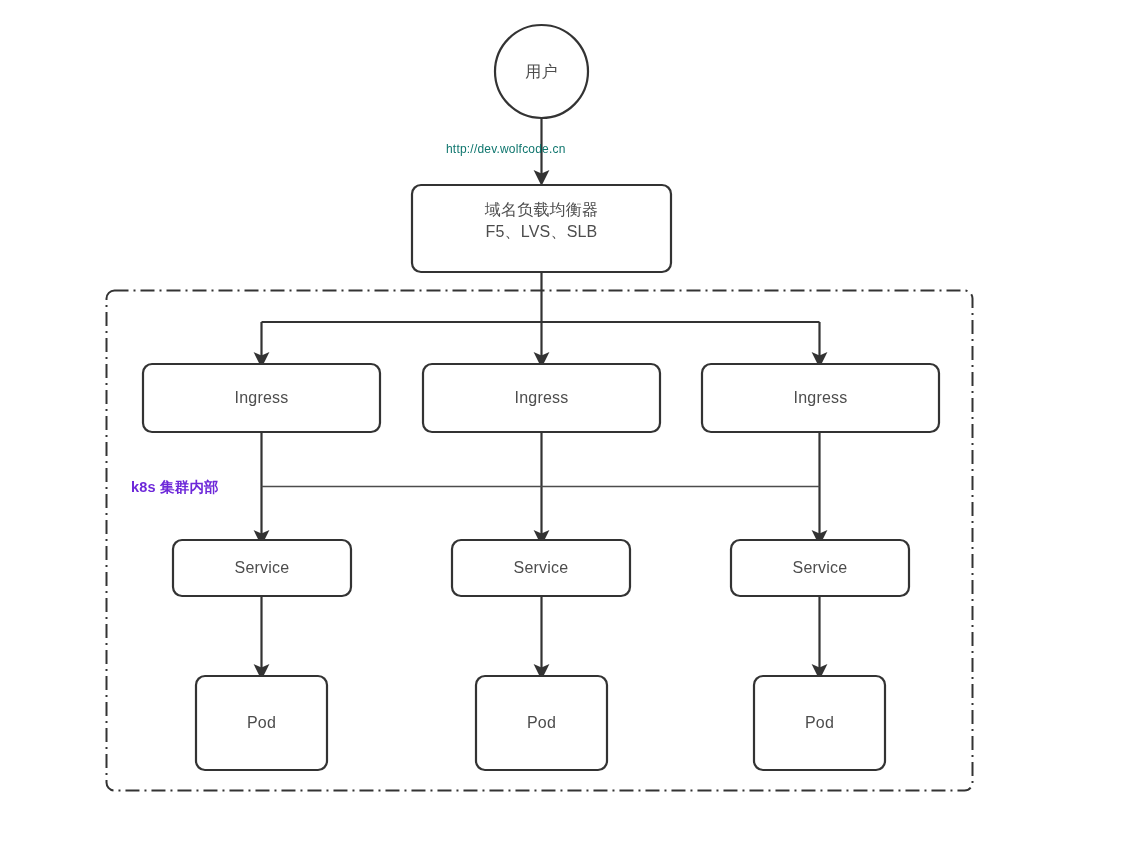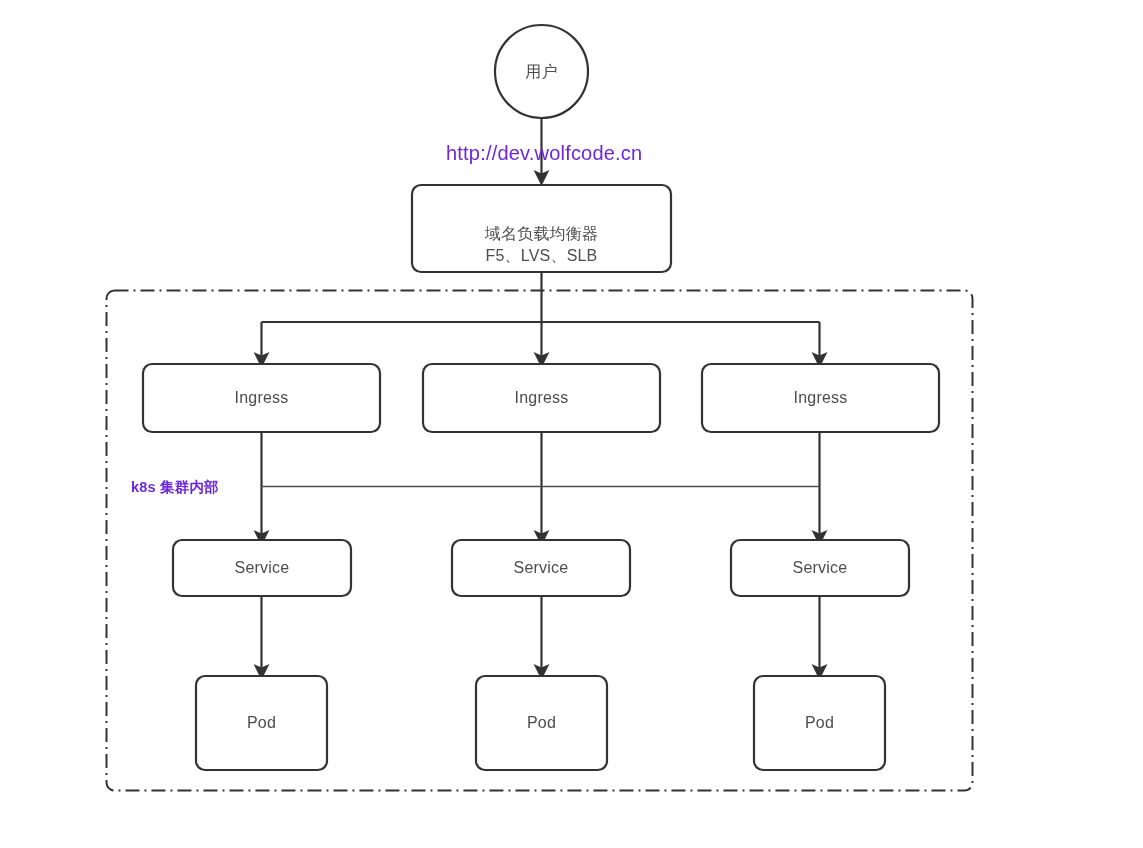--- a/index.html
+++ b/index.html
@@ -33,22 +33,22 @@
     text-align: center;
     color: #4d4d4d;
     font-size: 16px;
     line-height: 1.35;
     white-space: pre-line;
     pointer-events: none;
     letter-spacing: 0.2px;
   }
   .edge-label {
     position: absolute;
-    color: #6d28d9;
-    font-size: 20px;
+    color: #0f766e;
+    font-size: 12px;
     white-space: nowrap;
     letter-spacing: 0.2px;
   }
   .zone-label {
     position: absolute;
     color: #6d28d9;
     font-size: 14.5px;
     font-weight: bold;
     white-space: nowrap;
     letter-spacing: 0.2px;
@@ -103,21 +103,21 @@
 
     <rect x="196" y="676" width="131" height="94" rx="9" ry="9" fill="#ffffff" stroke="#333333" stroke-width="2.2"></rect>
     <rect x="476" y="676" width="131" height="94" rx="9" ry="9" fill="#ffffff" stroke="#333333" stroke-width="2.2"></rect>
     <rect x="754" y="676" width="131" height="94" rx="9" ry="9" fill="#ffffff" stroke="#333333" stroke-width="2.2"></rect>
   </svg>
 
   <div class="node-label" style="left:495px; top:25px; width:93px; height:93px;">用户</div>
 
   <div class="edge-label" style="left:446px; top:142px;">http://dev.wolfcode.cn</div>
 
-  <div class="node-label" style="left:412px; top:185px; width:259px; height:87px; flex-direction:column; justify-content:flex-start; padding-top:14px; box-sizing:border-box;margin-top:24px;">
+  <div class="node-label" style="left:412px; top:185px; width:259px; height:87px; flex-direction:column; justify-content:flex-start; padding-top:14px; box-sizing:border-box;">
     <span>域名负载均衡器</span>
     <span>F5、LVS、SLB</span>
   </div>
 
   <div class="node-label" style="left:143px; top:364px; width:237px; height:68px;">Ingress</div>
   <div class="node-label" style="left:423px; top:364px; width:237px; height:68px;">Ingress</div>
   <div class="node-label" style="left:702px; top:364px; width:237px; height:68px;">Ingress</div>
 
   <div class="zone-label" style="left:131px; top:478px;">k8s 集群内部</div>
 

